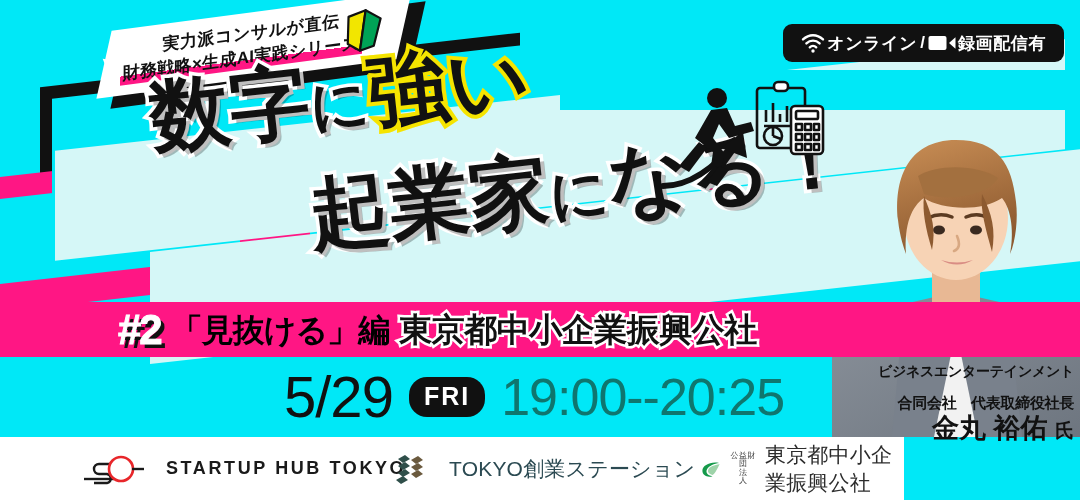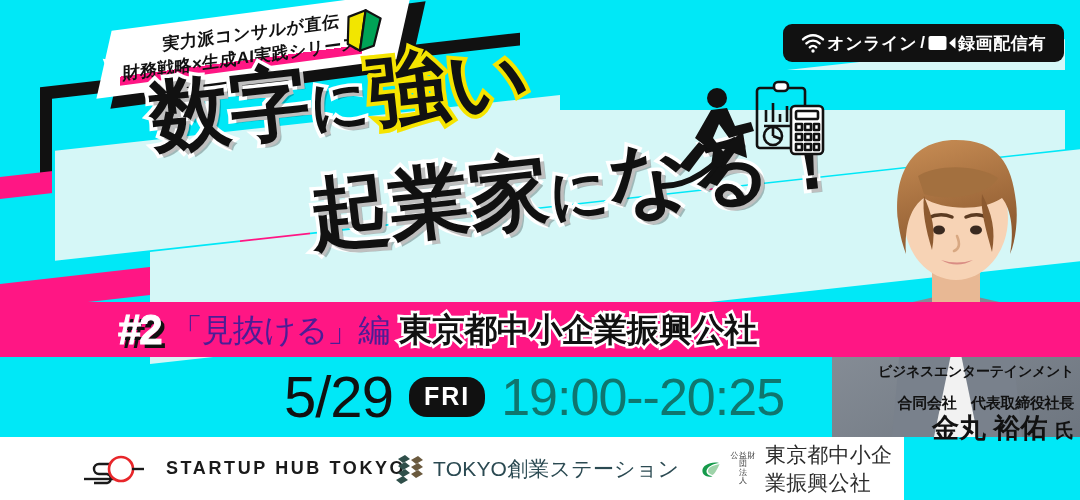--- a/index.html
+++ b/index.html
@@ -169,21 +169,21 @@
     position:absolute;left:0;top:302px;width:1080px;height:55px;
     display:flex;align-items:center;z-index:14;padding-left:118px;gap:10px;
     box-sizing:border-box;
   }
   .num2{
     font-size:42px;font-weight:900;color:#fff;line-height:1;
     text-shadow:4px 4px 0 #111;letter-spacing:-2px;
     -webkit-text-stroke:1px #fff;
   }
   .sub-white{
-    font-size:32px;font-weight:400;color:#4c1d95;line-height:1;letter-spacing:-1px;
+    font-size:32px;font-weight:700;color:#000000;line-height:1;letter-spacing:-1px;
   }
   .sub-outline{
     font-size:33px;font-weight:900;color:#111;line-height:1;letter-spacing:-0.5px;
     -webkit-text-stroke:5px #fff;paint-order:stroke fill;
   }
 
   
   .date-row{
     position:absolute;left:0;top:360px;width:1080px;height:74px;
     display:flex;align-items:center;z-index:13;padding-left:284px;gap:16px;
@@ -211,21 +211,21 @@
   .sp-name .suffix{font-size:19px;font-weight:900;}
 
   
   .footer{
     position:absolute;left:0;bottom:0;width:904px;height:63px;
     background:#fff;z-index:20;display:flex;align-items:center;
   }
   .logo{display:flex;align-items:center;position:absolute;}
   .logo-shtk{left:78px;gap:12px;}
   .shtk-txt{font-size:18px;font-weight:800;letter-spacing:2.6px;color:#1a1a1a;}
-  .logo-tokyo{left:394px;gap:5px;}
+  .logo-tokyo{left:394px;gap:21px;}
   .tokyo-txt{font-size:21px;color:#2b4a52;letter-spacing:.2px;font-weight:400;}
   .logo-kosha{left:700px;gap:9px;}
   .kosha-small{
     font-size:8px;color:#3c3c3c;line-height:1.05;text-align:center;
     letter-spacing:.5px;width:40px;
   }
   .kosha-txt{font-size:21px;color:#2c2c2c;letter-spacing:.2px;}
 </style>
 </head>
 <body>

